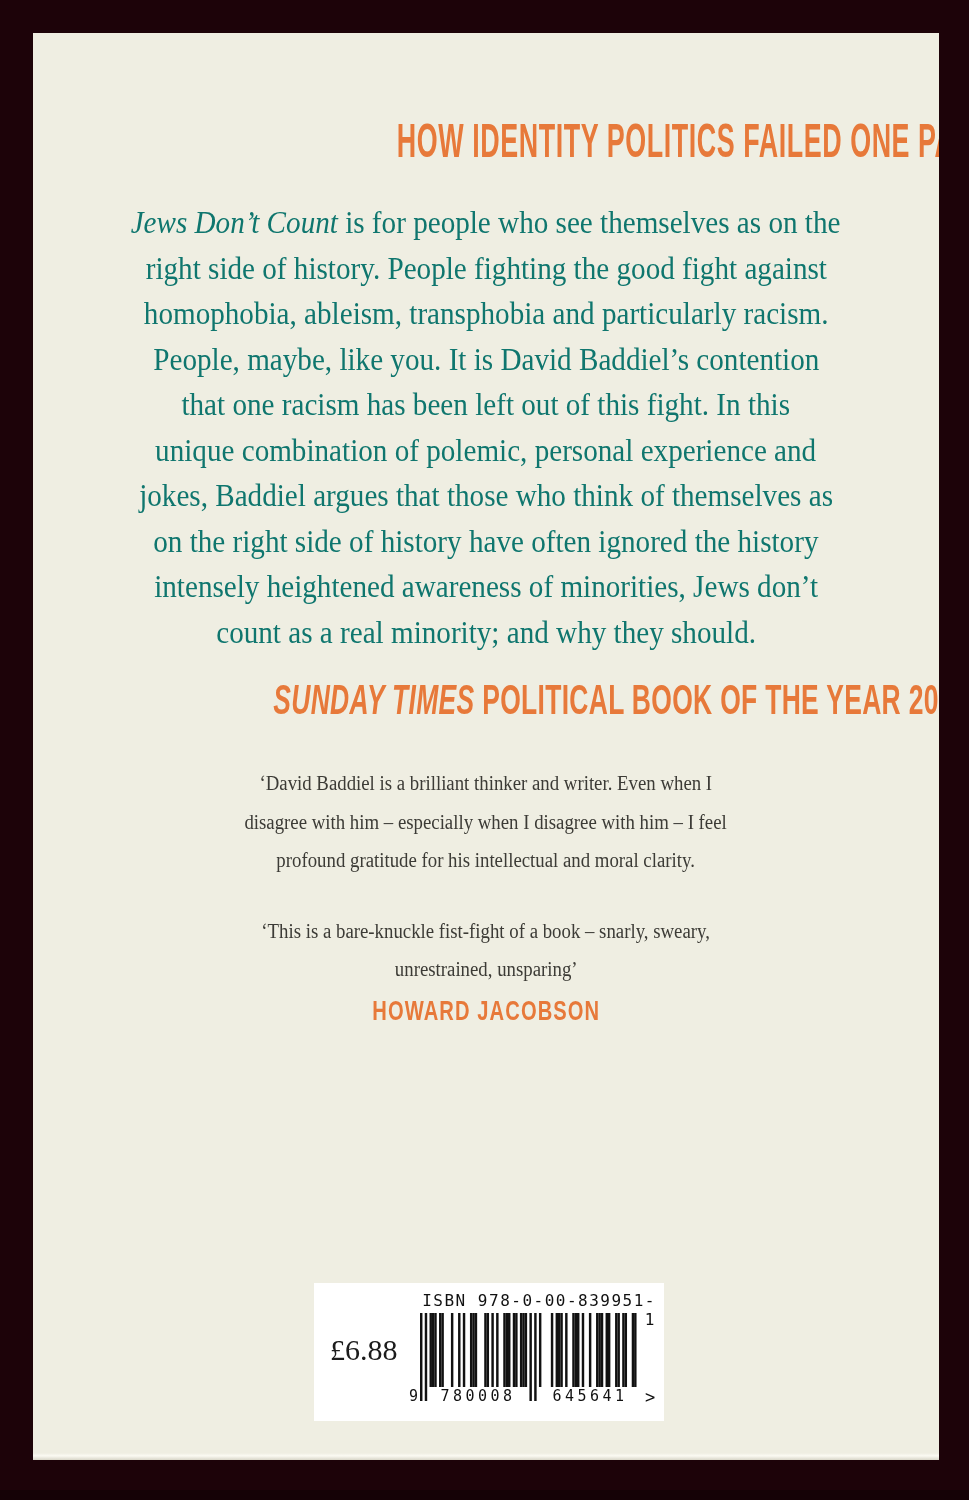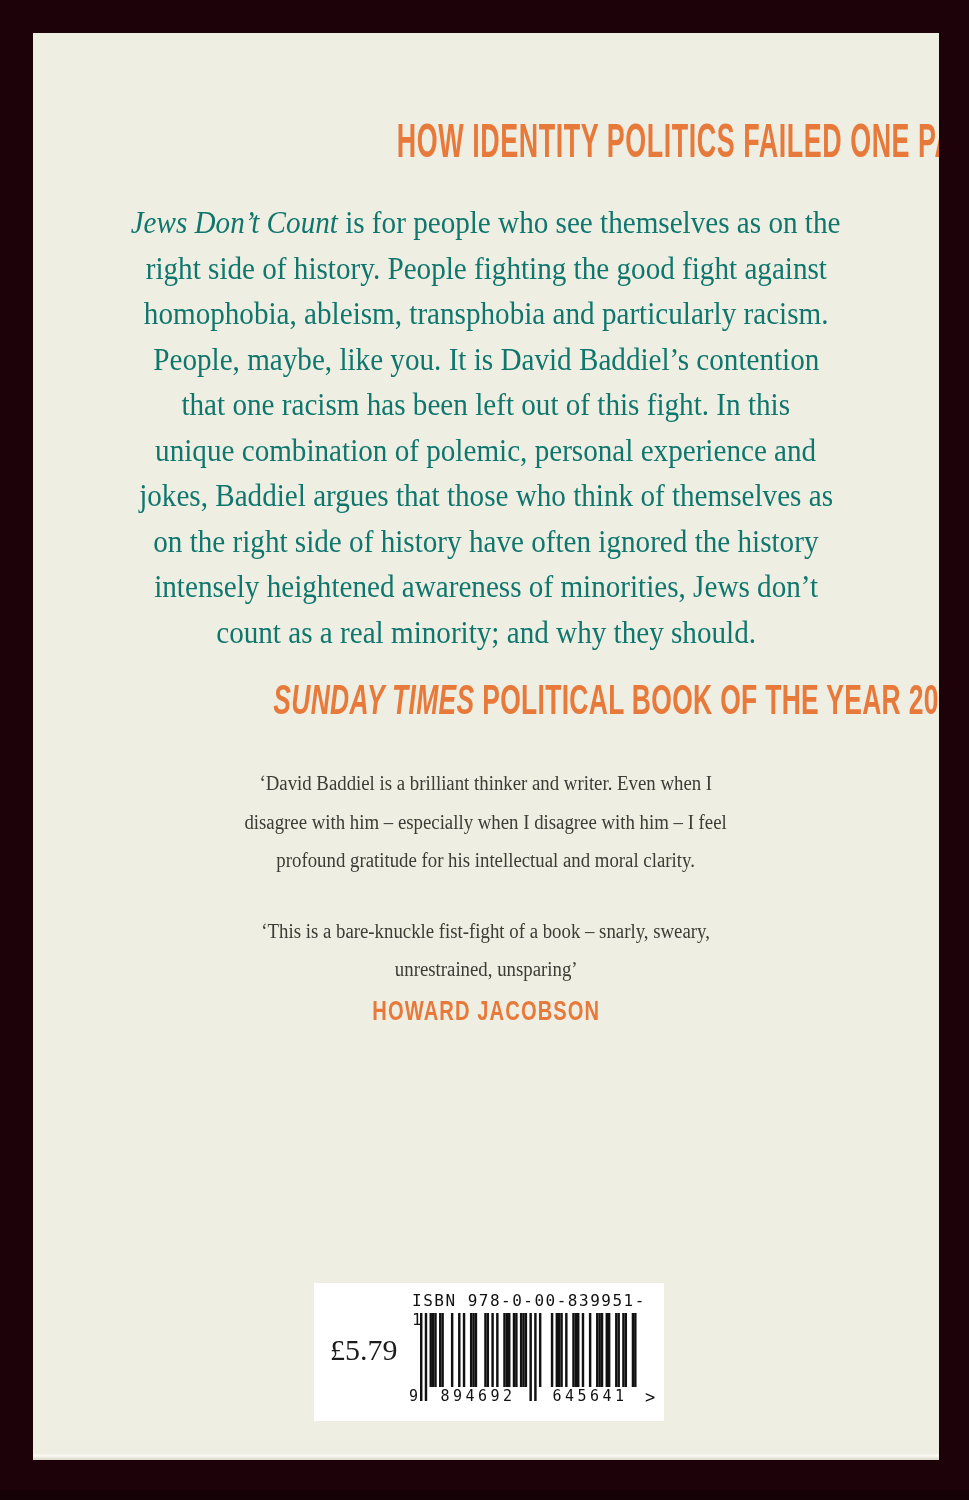--- a/index.html
+++ b/index.html
@@ -23,21 +23,21 @@
   .quote{margin-top:32px;color:#3c3b36;}
   .quote.q3{margin-top:26px;}
   .q-line{font-size:20px;line-height:38.5px;}
   .q-line .fit{display:inline-block;white-space:nowrap;transform-origin:50% 50%;}
   .attribution{margin-top:6px;line-height:32px;}
   .att{font-size:28px;letter-spacing:1.5px;transform:scaleX(.72);}
   em{font-style:italic;}
   
   .barcode-box{position:absolute;left:281px;top:1250px;width:350px;height:138px;background:#ffffff;
         text-align:left;}
-  .bc-isbn{position:absolute;left:98px;top:8px;width:244px;text-align:left;
+  .bc-isbn{position:absolute;left:98px;top:8px;width:244px;text-align:right;
         font-family:"DejaVu Sans Mono",monospace;font-size:16px;letter-spacing:1.5px;color:#111;}
   .bc-price{position:absolute;left:16px;top:50px;font-family:"Liberation Serif",serif;
         font-size:30px;color:#1c1c1c;}
   .bc-svg{position:absolute;left:106px;top:30px;width:226px;height:88px;fill:#111;}
   .bc-d{position:absolute;top:104px;font-family:"DejaVu Sans Mono",monospace;font-size:15px;
         color:#111;background:transparent;}
   .bc-d9{left:86px;width:18px;text-align:right;}
   .bc-g1{left:116px;width:96px;text-align:center;letter-spacing:3.5px;}
   .bc-g2{left:228px;width:96px;text-align:center;letter-spacing:3.5px;}
   .bc-arrow{left:331px;font-size:17px;}
@@ -79,21 +79,21 @@
       <div>
           <div class="q-line"><span class="fit" style="transform: scaleX(0.94);">‘This is a bare-knuckle fist-fight of a book – snarly, sweary,</span></div>
           <div class="q-line"><span class="fit" style="transform: scaleX(0.94);">unrestrained, unsparing’</span></div>
         </div>
       <div class="attribution orange cond"><span class="sq att">HOWARD JACOBSON</span></div>
     </section>
 
 
     <div class="barcode-box">
       <div class="bc-isbn">ISBN 978-0-00-839951-1</div>
-      <div class="bc-price">£5.79</div>
+      <div class="bc-price">£6.88</div>
       <svg id="bc-svg" class="bc-svg" preserveAspectRatio="none" xmlns="http://www.w3.org/2000/svg" viewBox="0 0 226.1 88">
           <rect x="0.00" y="0" width="2.44" height="88"></rect>
           <rect x="4.76" y="0" width="2.44" height="88"></rect>
           <rect x="9.52" y="0" width="2.44" height="74"></rect>
           <rect x="11.90" y="0" width="2.44" height="74"></rect>
           <rect x="14.28" y="0" width="2.44" height="74"></rect>
           <rect x="19.04" y="0" width="2.44" height="74"></rect>
           <rect x="21.42" y="0" width="2.44" height="74"></rect>
           <rect x="30.94" y="0" width="2.44" height="74"></rect>
           <rect x="38.08" y="0" width="2.44" height="74"></rect>
@@ -132,19 +132,19 @@
           <rect x="185.64" y="0" width="2.44" height="74"></rect>
           <rect x="188.02" y="0" width="2.44" height="74"></rect>
           <rect x="195.16" y="0" width="2.44" height="74"></rect>
           <rect x="197.54" y="0" width="2.44" height="74"></rect>
           <rect x="202.30" y="0" width="2.44" height="74"></rect>
           <rect x="204.68" y="0" width="2.44" height="74"></rect>
           <rect x="211.82" y="0" width="2.44" height="74"></rect>
           <rect x="214.20" y="0" width="2.44" height="74"></rect>
         </svg>
       <span class="bc-d bc-d9">9</span>
-      <span class="bc-d bc-g1">894692</span>
+      <span class="bc-d bc-g1">780008</span>
       <span class="bc-d bc-g2">645641</span>
       <span class="bc-d bc-arrow">&gt;</span>
     </div>
 
   </div>
 </div>
 
 </body></html>

